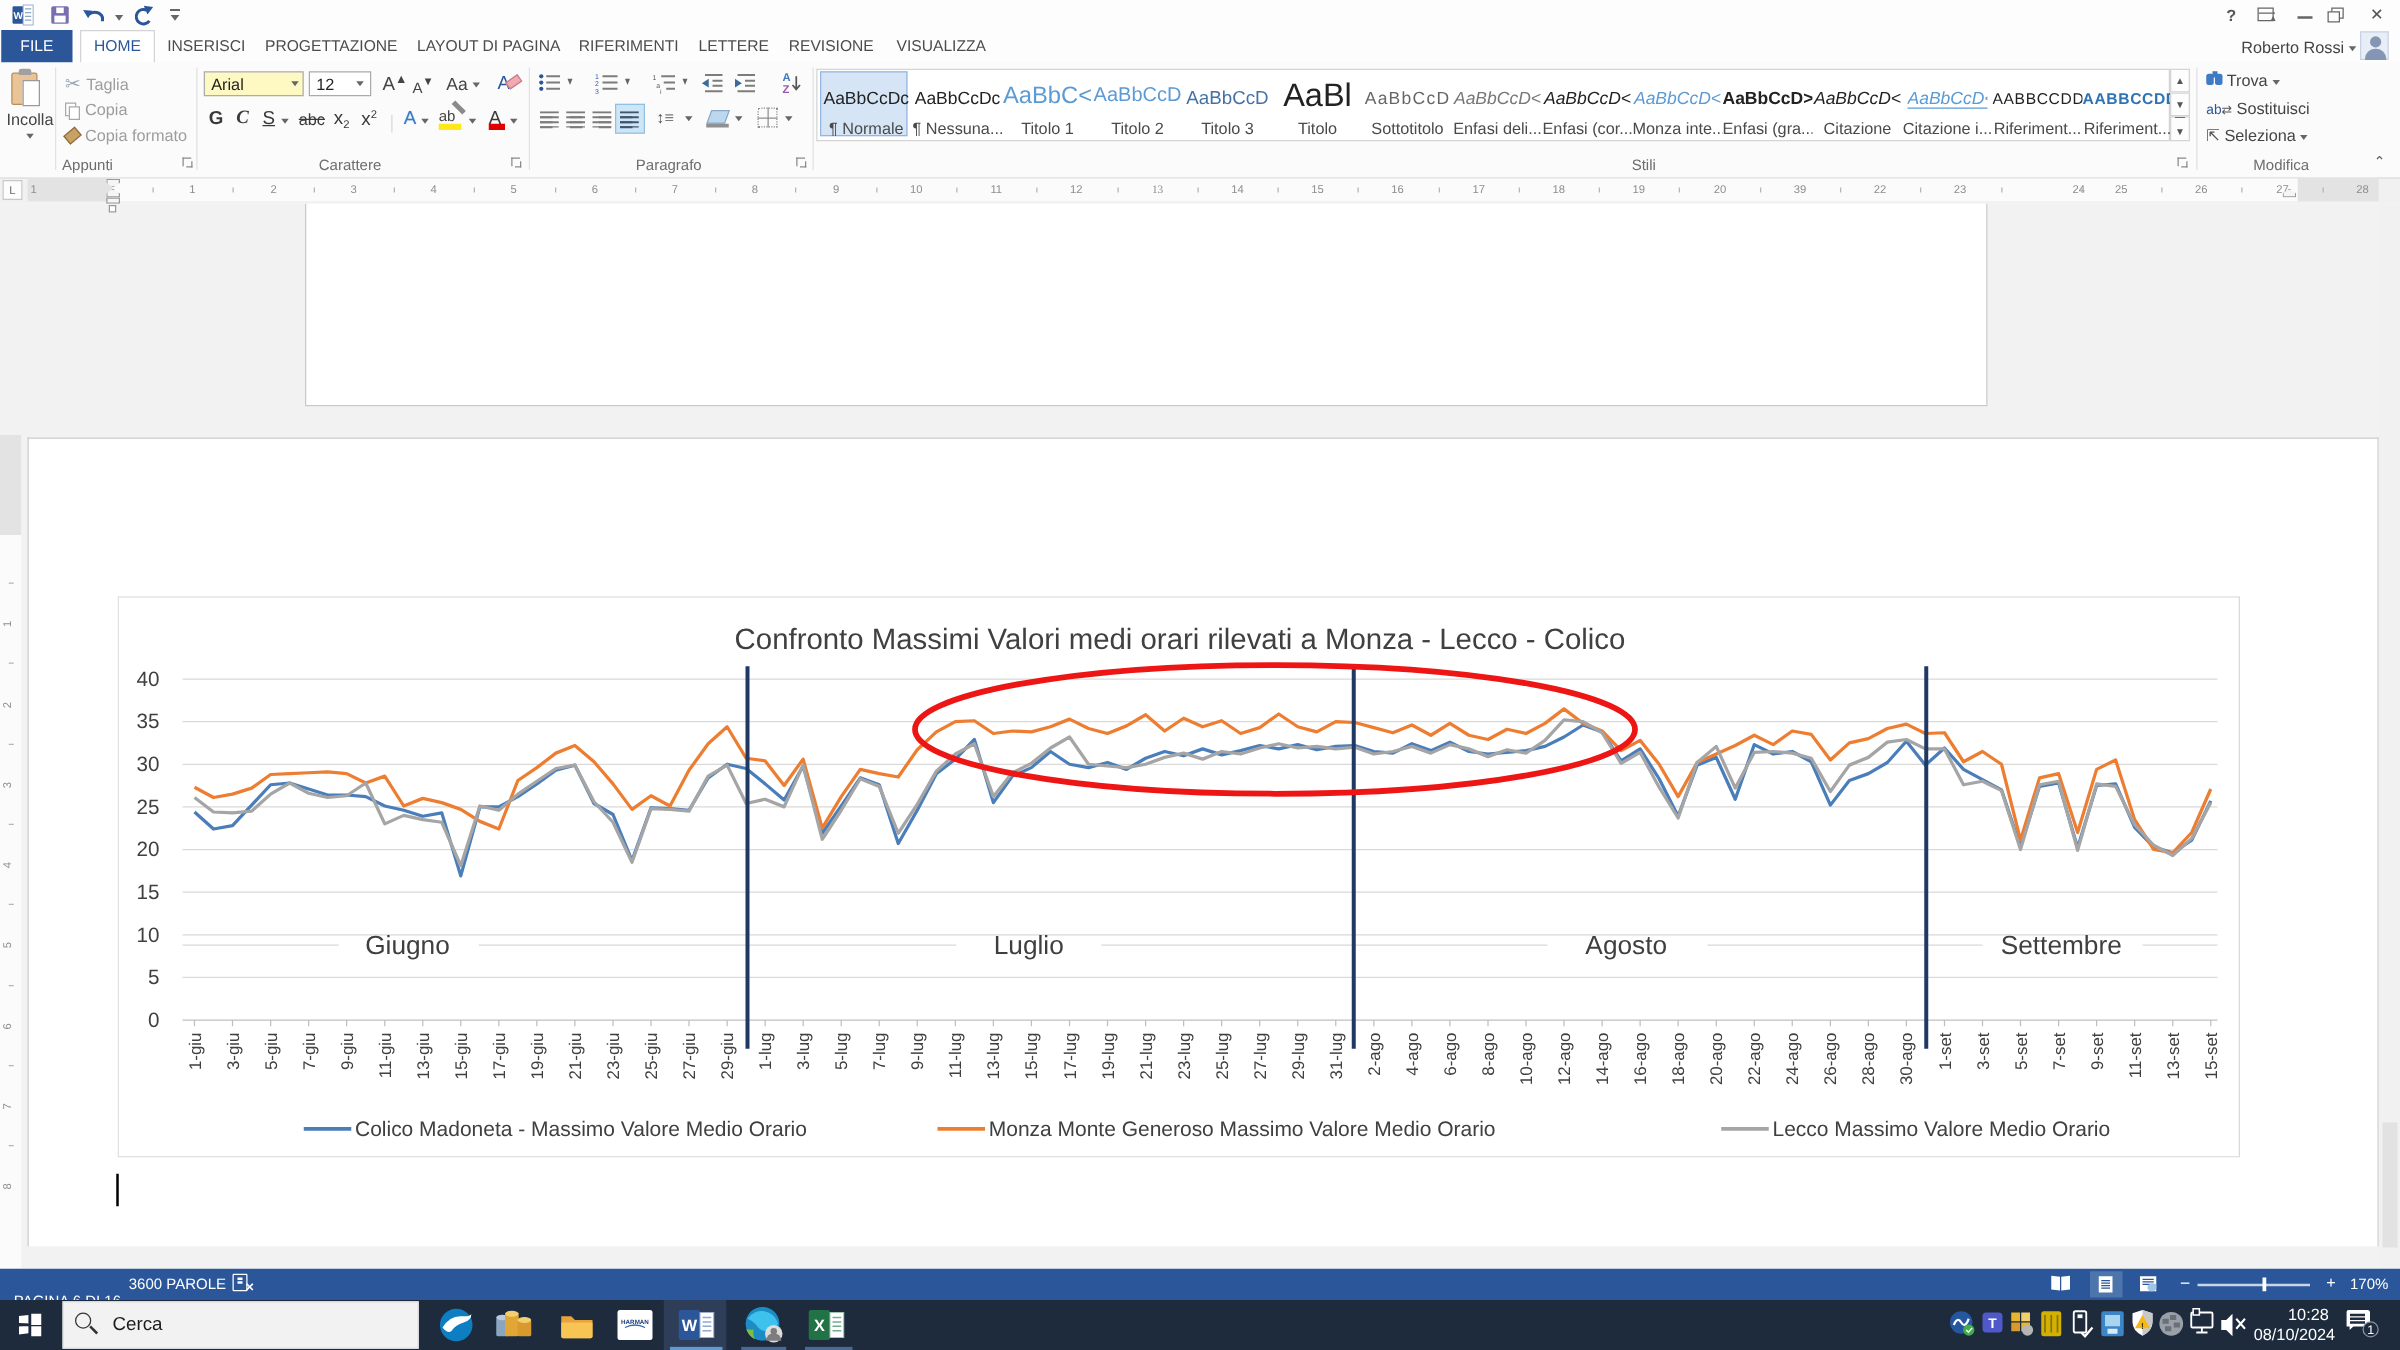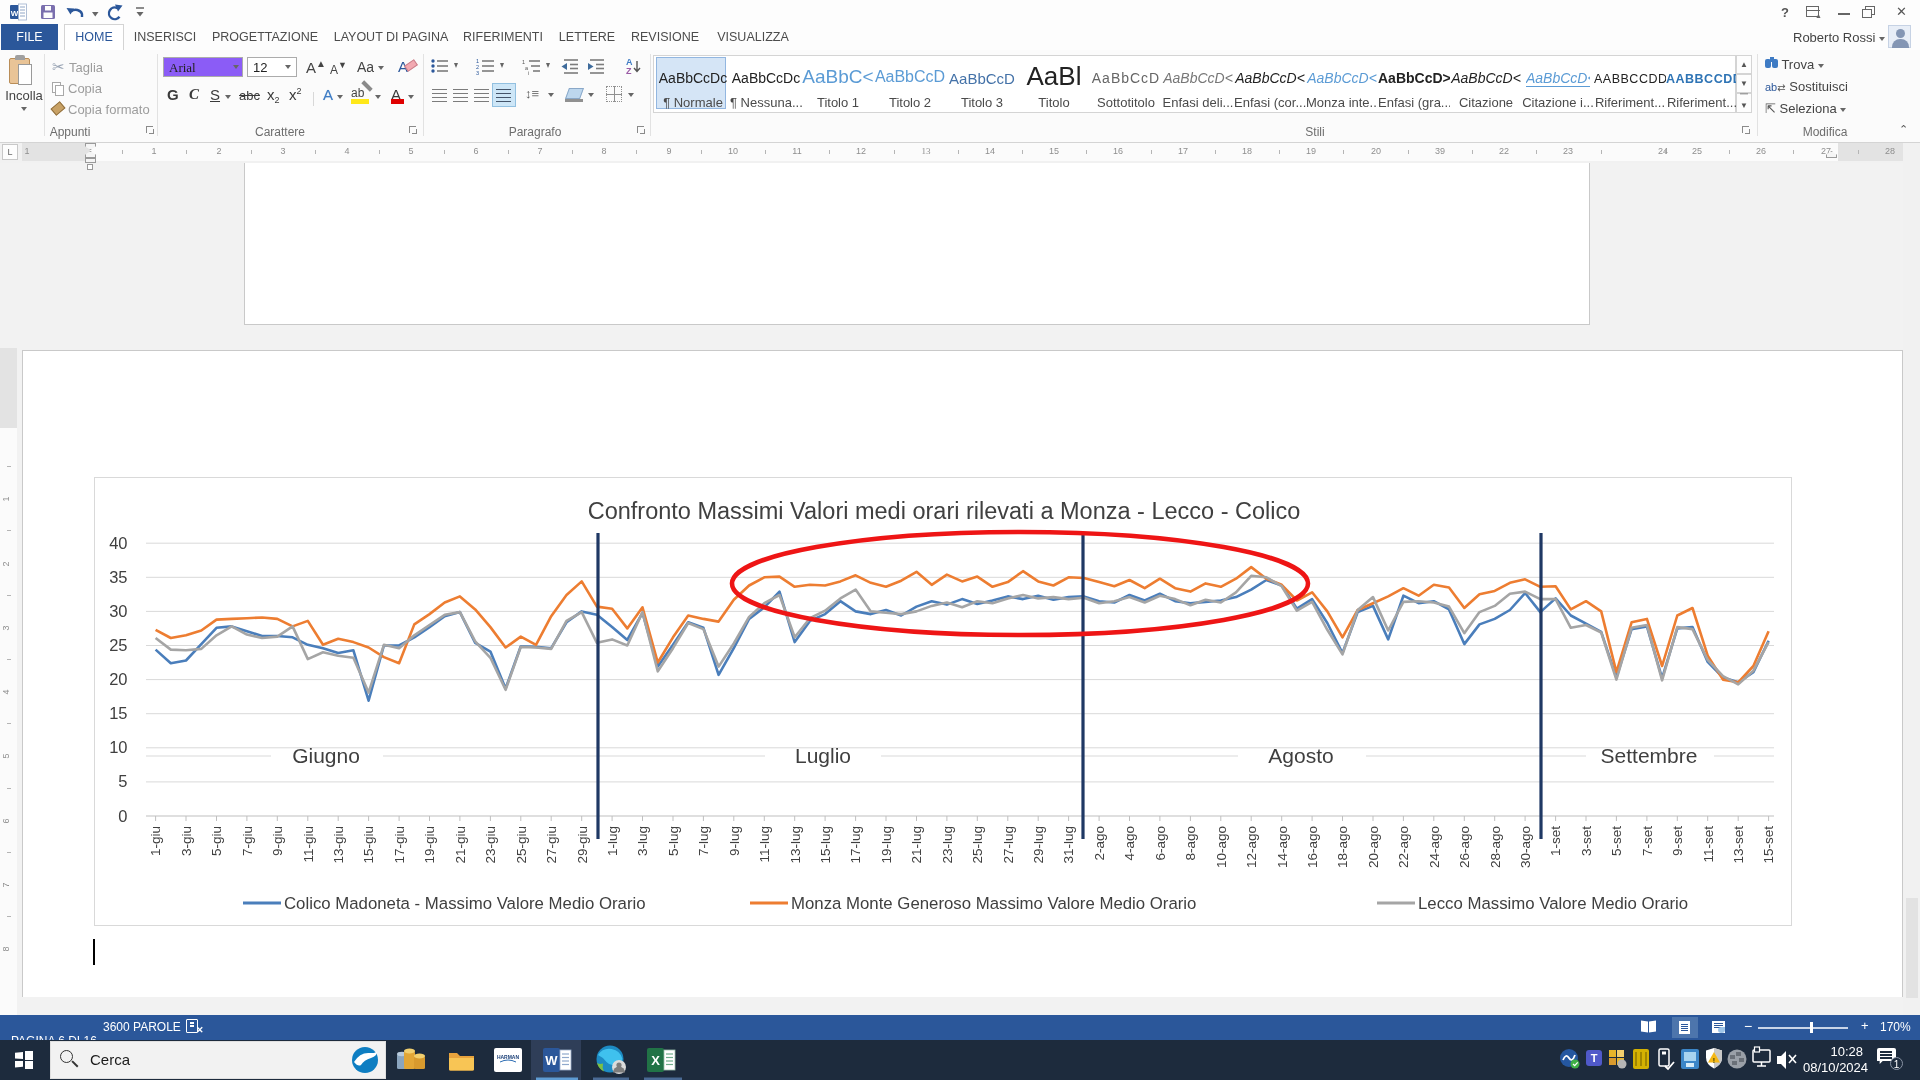--- a/index.html
+++ b/index.html
@@ -115,21 +115,21 @@
  <div class="gsep" style="left:44px;"></div>
  <div class="abs" style="left:52px;top:8px;width:110px;">
    <div style="height:21px;"><span style="color:#9aa5b5;font-size:15px;">✂</span> <span class="gtxt">Taglia</span></div>
    <div style="height:21px;"><span class="abs" style="width:9px;height:11px;background:#fff;border:1px solid #a8a8a8;margin-top:3px;"></span><span class="abs" style="margin-left:3px;margin-top:6px;width:9px;height:11px;background:#fff;border:1px solid #a8a8a8;"></span> <span class="gtxt" style="margin-left:16px;">Copia</span></div>
    <div style="height:21px;"><span class="abs" style="margin-top:4px;width:12px;height:9px;background:#c8a165;border:1px solid #8f6f3f;transform:rotate(-40deg);"></span> <span class="gtxt" style="margin-left:16px;">Copia formato</span></div>
  </div>
  <div class="glabel" style="left:30px;width:80px;">Appunti</div>
  <div class="dlaunch" style="left:146px;"></div>
  <div class="gsep" style="left:157px;"></div>
 
- <div class="abs" style="left:163px;top:7px;width:80px;height:20px;background:#8b5cf6;border:1px solid #ababab;font-size:13px;color:#222;padding:2px 0 0 5px;font-family:Liberation Serif, serif;">Arial</div>
+ <div class="abs" style="left:163px;top:7px;width:80px;height:20px;background:#fef9c3;border:1px solid #ababab;font-size:13px;color:#222;padding:2px 0 0 5px;">Arial</div>
  <div class="abs" style="left:232px;top:15px;"></div>
       <div class="dd abs" style="left:233px;top:15px;"></div>
  <div class="abs" style="left:247px;top:7px;width:50px;height:20px;background:#fff;border:1px solid #ababab;font-size:13px;color:#222;padding:2px 0 0 5px;">12</div>
  <div class="dd abs" style="left:285px;top:15px;"></div>
  <div class="abs btxt" style="left:306px;top:8px;font-size:15px;">A<span style="font-size:10px;vertical-align:6px;">▲</span></div>
  <div class="abs btxt" style="left:330px;top:10px;font-size:12px;">A<span style="font-size:9px;vertical-align:6px;">▼</span></div>
  <div class="abs btxt" style="left:357px;top:9px;font-size:14px;">Aa <span class="dd"></span></div>
  <div class="abs" style="left:398px;top:8px;font-size:15px;color:#2b579a;">A</div>
  <div class="abs" style="left:405px;top:12px;width:12px;height:7px;background:#f2a9b1;border:1px solid #c97f8a;transform:rotate(-35deg);"></div>
  <div class="abs" style="left:165px;top:36px;width:255px;height:24px;font-size:15px;color:#3a3a3a;">
@@ -527,21 +527,21 @@
   <div class="abs" style="left:1861px;top:3px;font-size:13px;">+</div>
   <div class="abs" style="left:1880px;top:5px;">170%</div>
 </div>
 <div id="taskbar">
   <div class="abs" style="left:15px;top:11px;width:18px;height:18px;">
     <div class="abs" style="left:0;top:1px;width:8px;height:7px;background:#fff;clip-path:polygon(0 12%,100% 0,100% 100%,0 92%);"></div>
     <div class="abs" style="left:9.5px;top:0;width:8.5px;height:8.5px;background:#fff;"></div>
     <div class="abs" style="left:0;top:9.5px;width:8px;height:7px;background:#fff;clip-path:polygon(0 8%,100% 0,100% 88%,0 100%);"></div>
     <div class="abs" style="left:9.5px;top:9.5px;width:8.5px;height:8.5px;background:#fff;"></div>
   </div>
-  <div class="abs" style="left:50px;top:1px;width:336px;height:38px;background:#f2f2f2;border:1px solid #e0e0e0;text-align:center;">
+  <div class="abs" style="left:50px;top:1px;width:285px;height:38px;background:#f2f2f2;border:1px solid #e0e0e0;text-align:center;">
     <div class="abs" style="left:9px;top:8px;width:13px;height:13px;border:1.8px solid #333;border-radius:50%;"></div>
     <div class="abs" style="left:20px;top:21px;width:8px;height:1.8px;background:#333;transform:rotate(45deg);"></div>
     <div class="abs" style="left:39px;top:9px;font-size:15px;color:#1b1b1b;">Cerca</div>
   </div>
   <svg class="abs" style="left:340px;top:0;" width="1470" height="40" viewBox="0 0 1470 40">
 <rect x="191" y="0" width="50" height="40" fill="#2f3e58"></rect>
 <rect x="196" y="37.5" width="42" height="2.5" fill="#5e9bd3"></rect>
 <rect x="253" y="37.5" width="36" height="2.5" fill="#4a6a94"></rect>
 <rect x="304" y="37.5" width="38" height="2.5" fill="#4a6a94"></rect>
 <circle cx="25" cy="20" r="13" fill="#0e7ec2"></circle>

